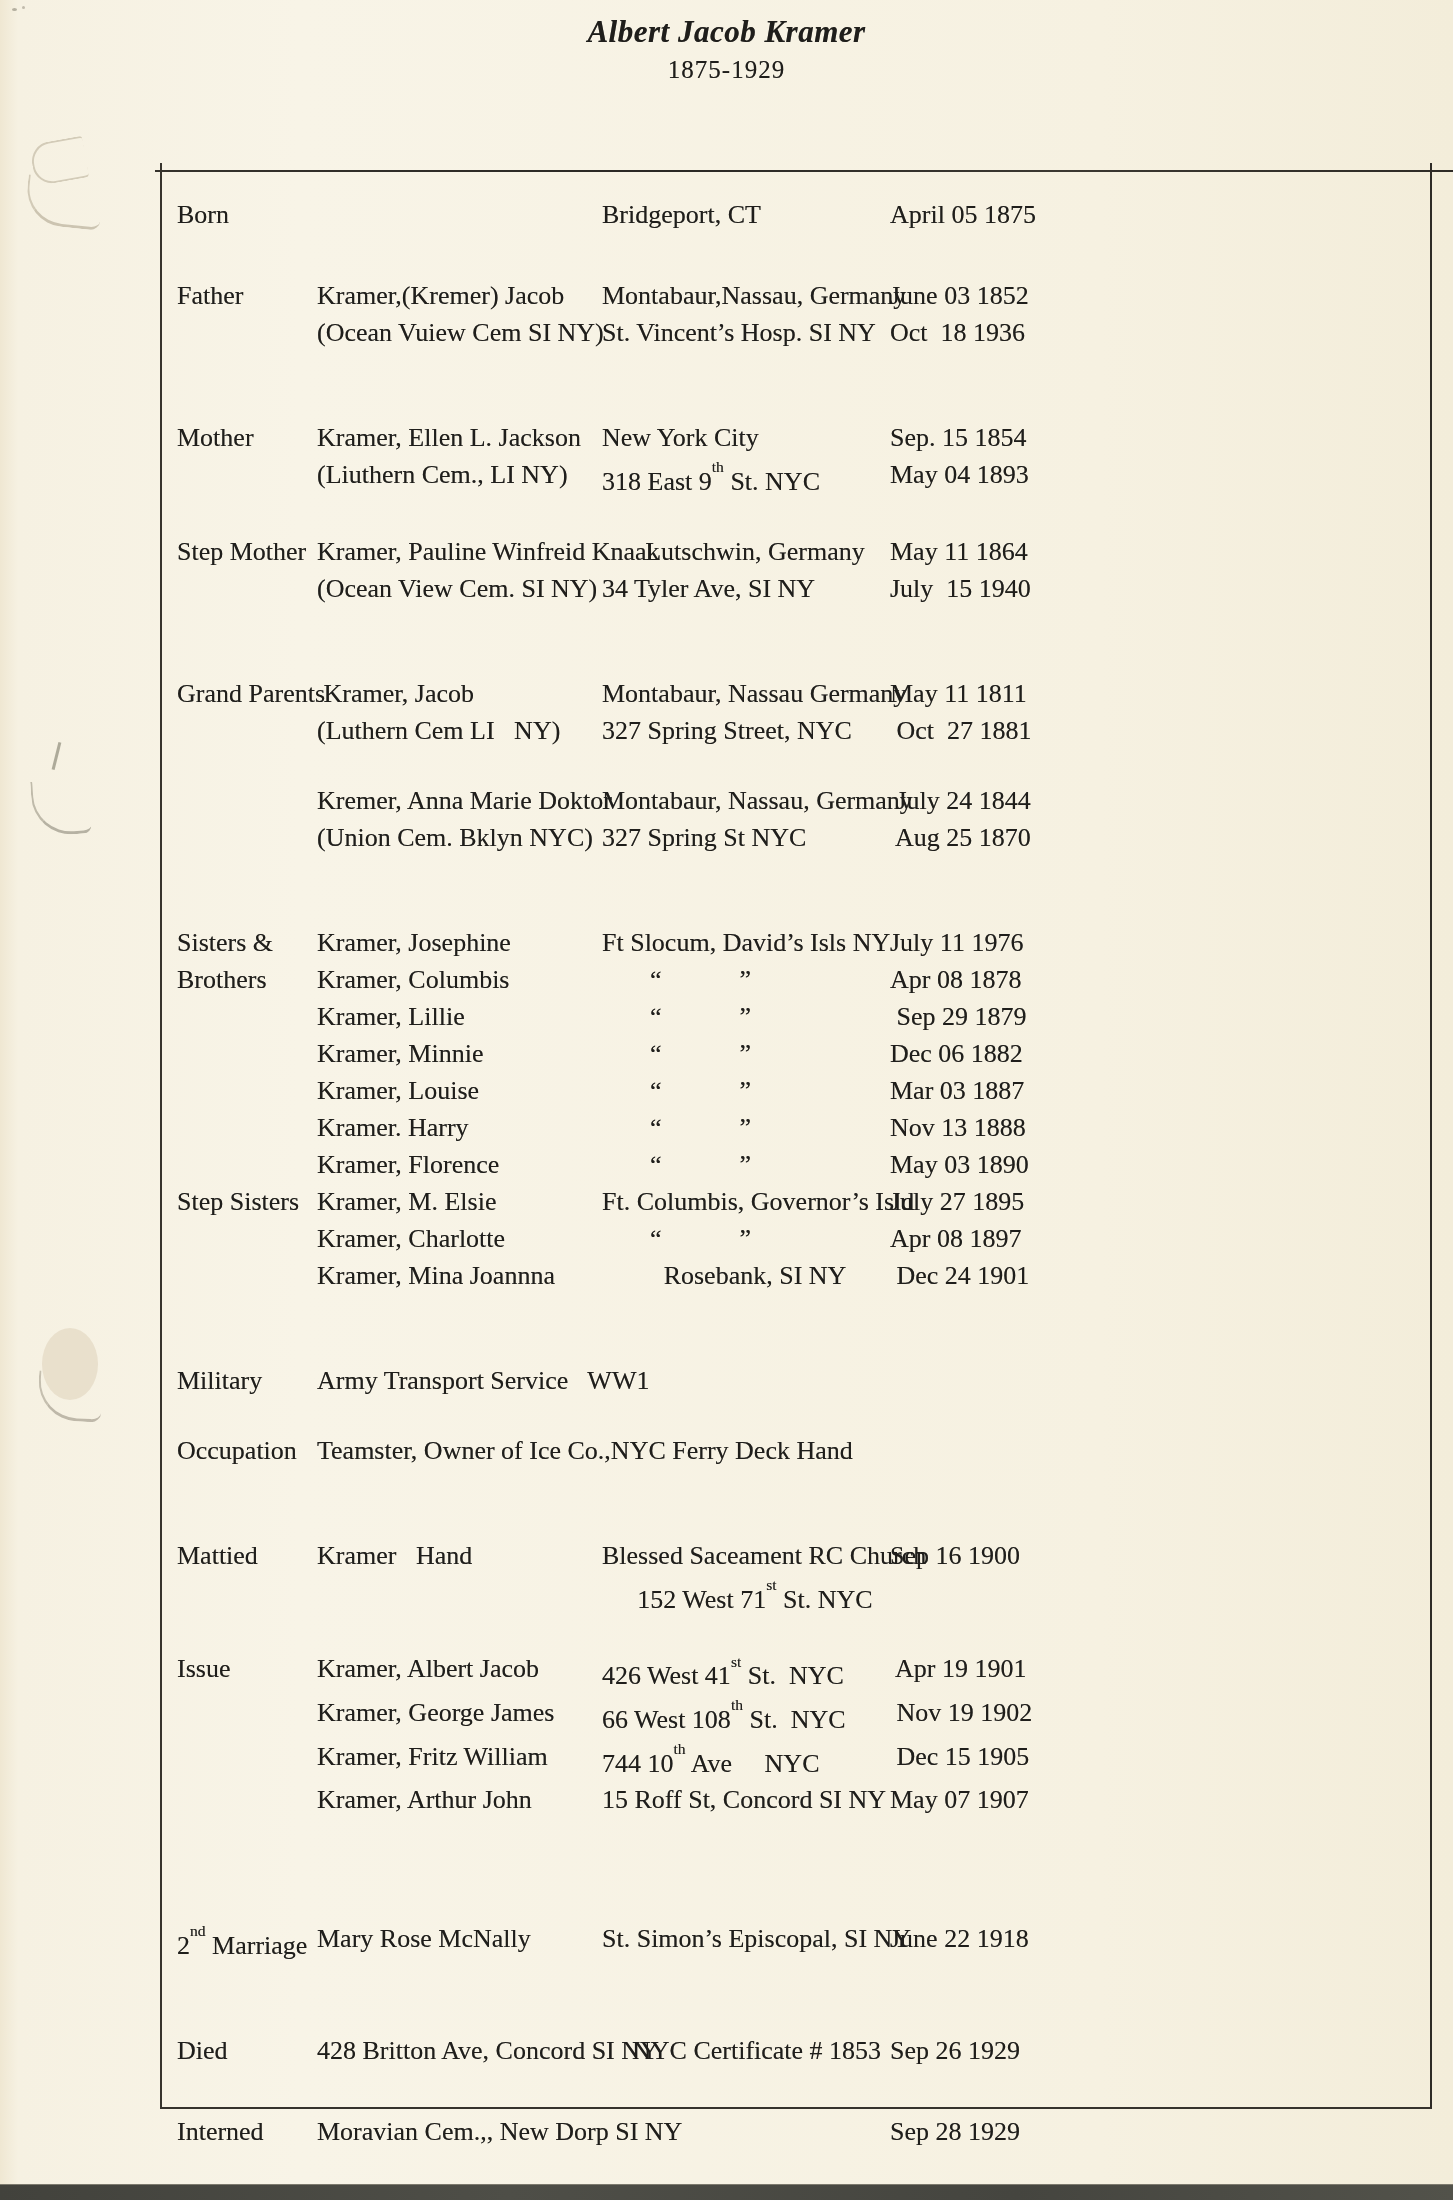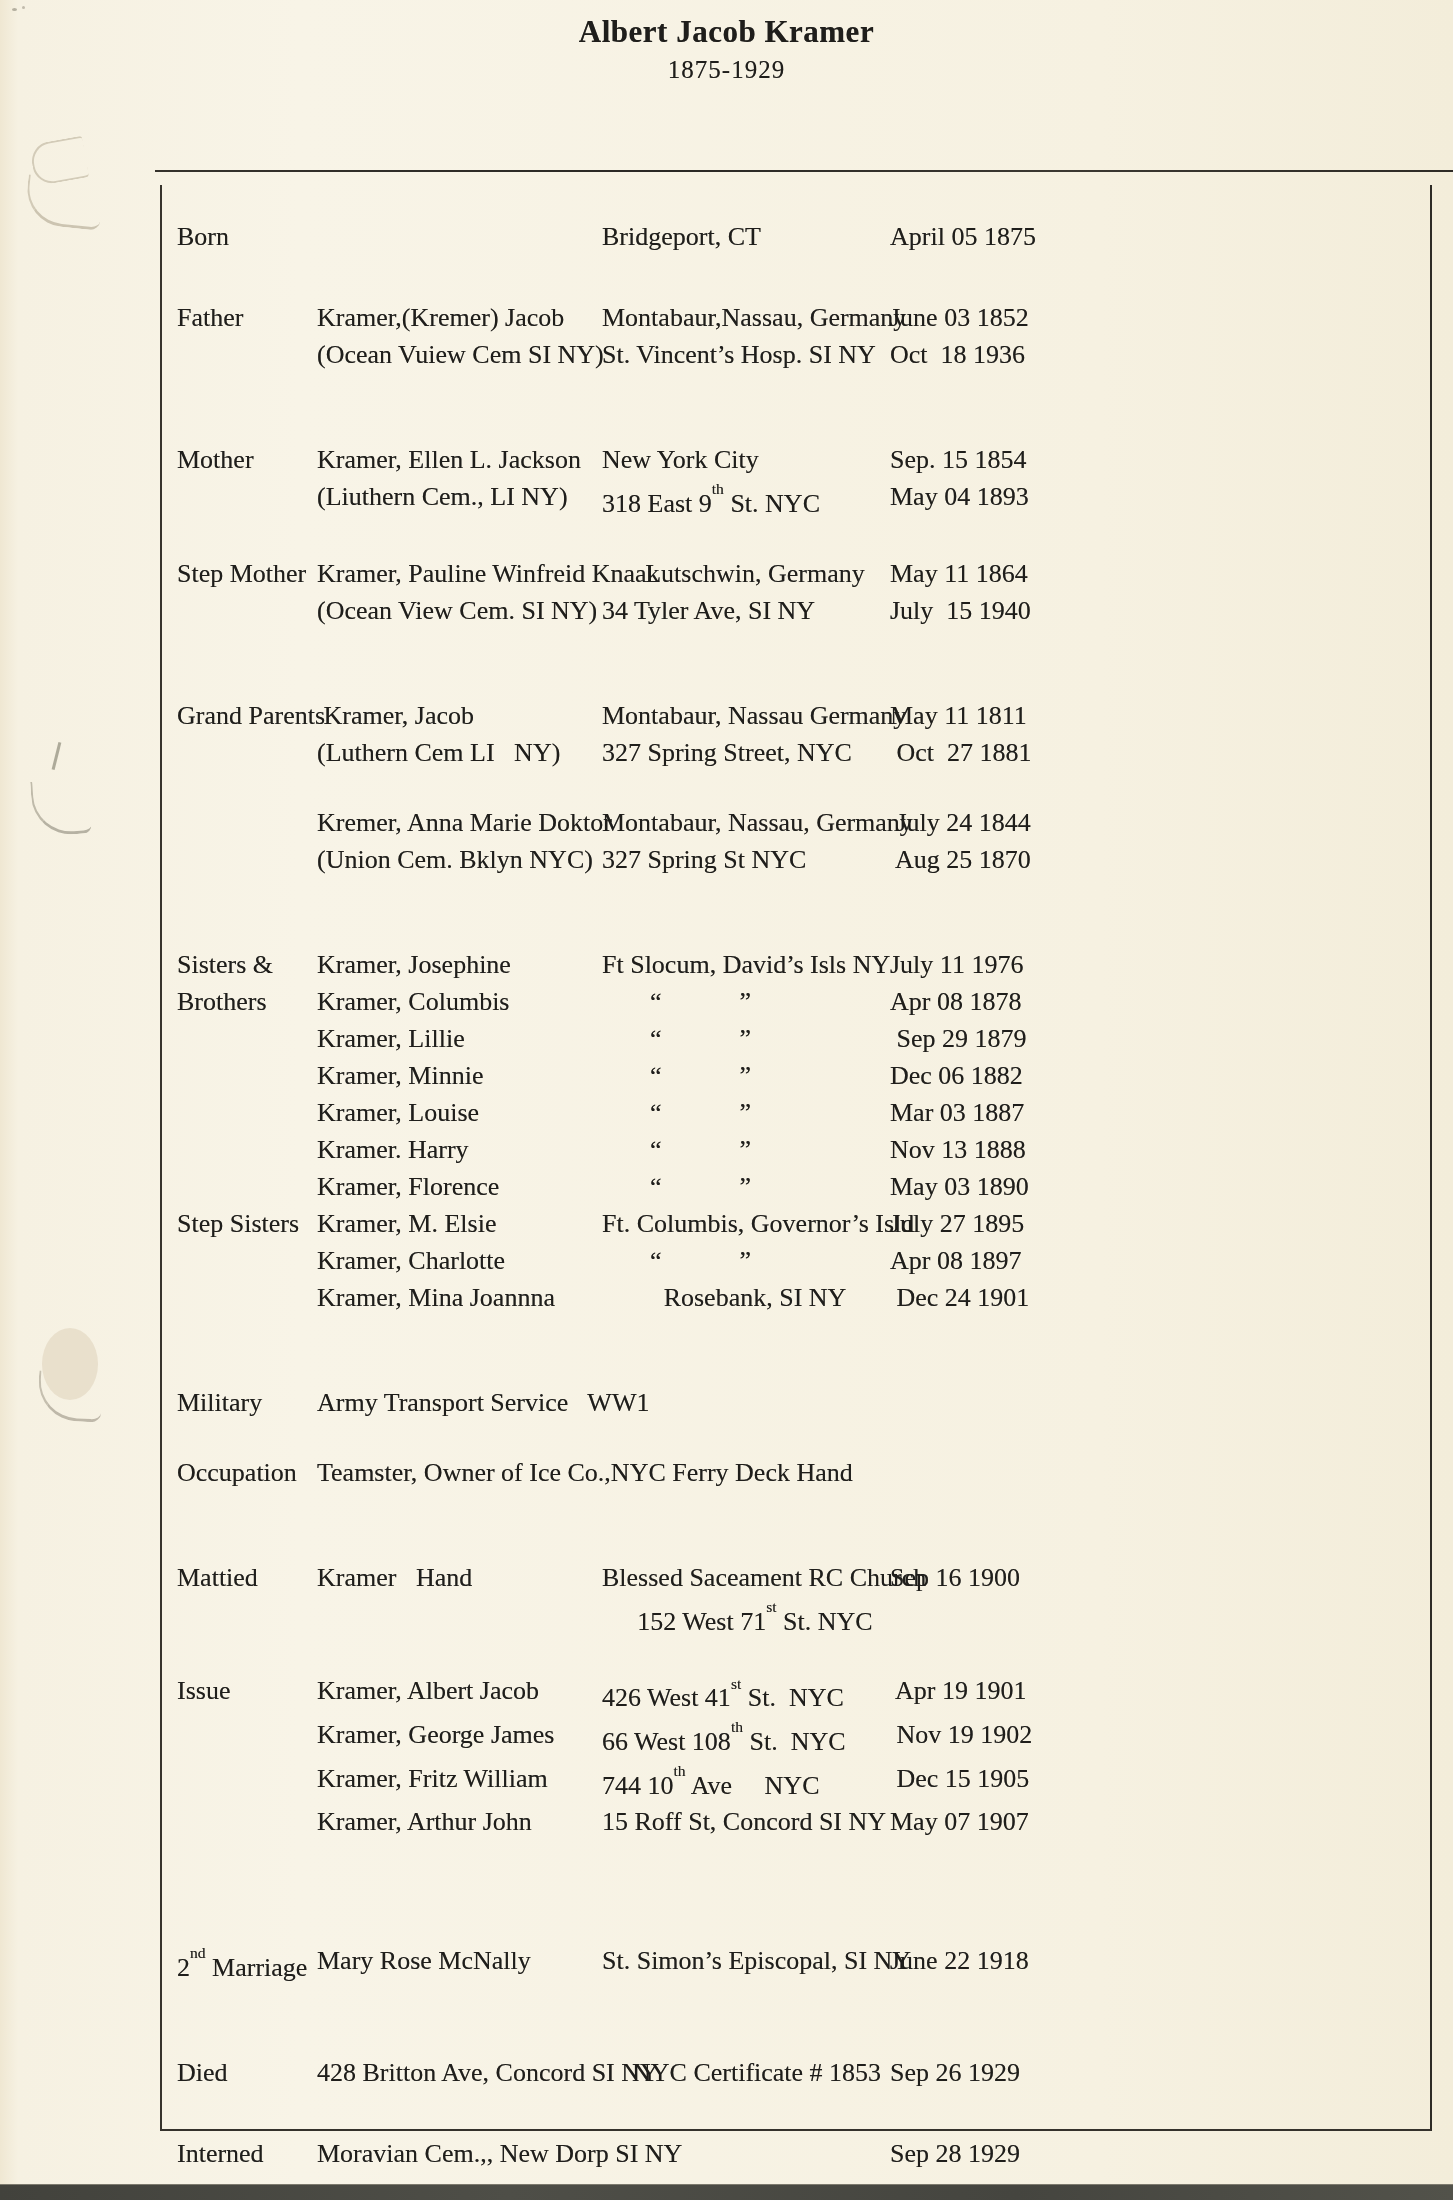--- a/index.html
+++ b/index.html
@@ -3,30 +3,30 @@
 <meta charset="utf-8">
 <style>
   html,body{margin:0;padding:0;}
   body{
     width:1453px;height:2200px;position:relative;overflow:hidden;
     background:linear-gradient(90deg,#efe7d2 0px,#f6f1e2 18px,#f8f4e7 300px,#f6f1e1 1100px,#f3edda 1453px);
     font-family:"Liberation Serif","DejaVu Serif",serif;
     color:#1f1e1b;
   }
   .header{position:absolute;top:14px;left:0;width:100%;text-align:center;}
-  .title{font-size:31px;font-weight:bold;letter-spacing:.5px;
+  .title{font-size:31px;font-weight:bold;font-style:italic;letter-spacing:.5px;
          text-shadow:0 0 .6px rgba(25,25,25,.55);}
   .subtitle{font-size:25px;margin-top:6px;letter-spacing:1px;
          text-shadow:0 0 .6px rgba(25,25,25,.5);}
 
   .top-rule{position:absolute;left:155px;top:170px;width:1298px;height:2px;
             background:linear-gradient(90deg,#35322c 0%,#2a2824 40%,#3b3831 70%,#2e2b26 100%);}
 
   .record-box{
-    position:absolute;left:160px;top:185px;width:1272px;height:1946px;
+    position:absolute;left:160px;top:163px;width:1272px;height:1946px;
     border-left:2px solid #37342d;border-right:2px solid #2e2b26;border-bottom:2px solid #35322c;
     box-sizing:border-box;
   }
   .row{display:grid;grid-template-columns:140px 285px 288px 1fr;padding-left:15px;
        line-height:37px;font-size:26px;text-shadow:0 0 .6px rgba(30,30,28,.5);}
   .gap-s{margin-top:33px}
   .gap-m{margin-top:44px}
   .gap-l{margin-top:68px}
   .gap-xl{margin-top:102px}
   .cell{white-space:pre;min-width:0;}

